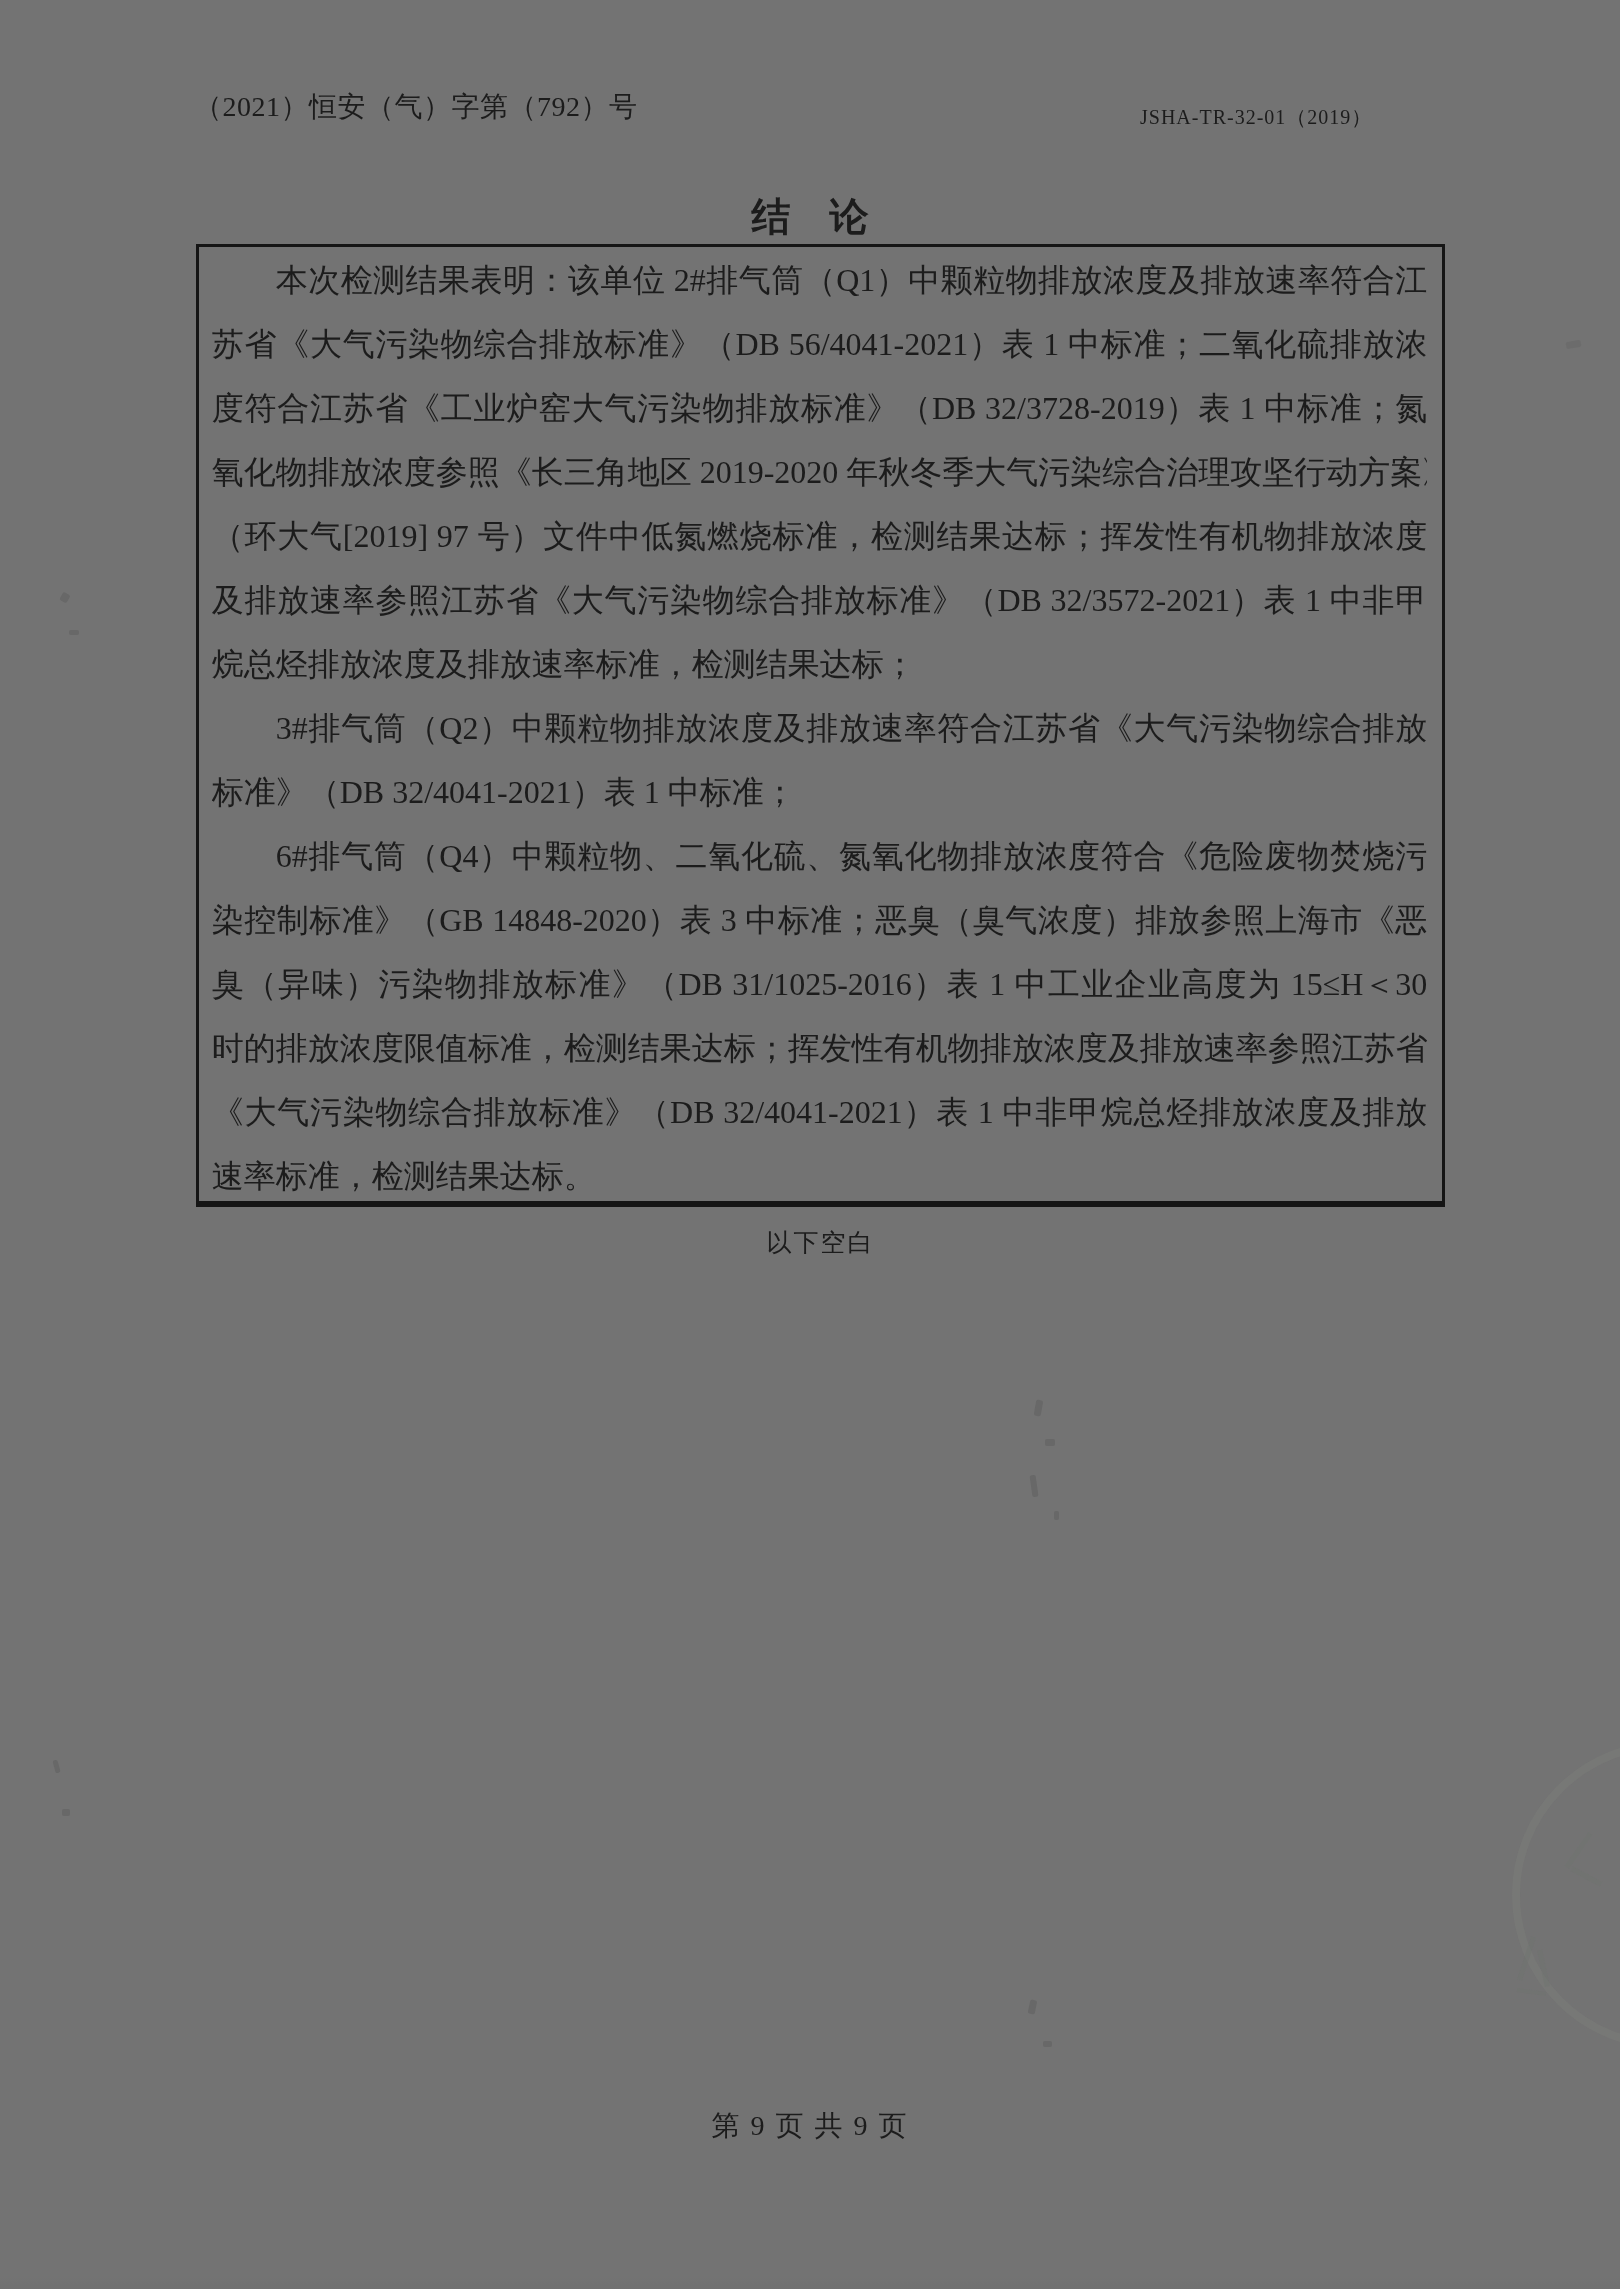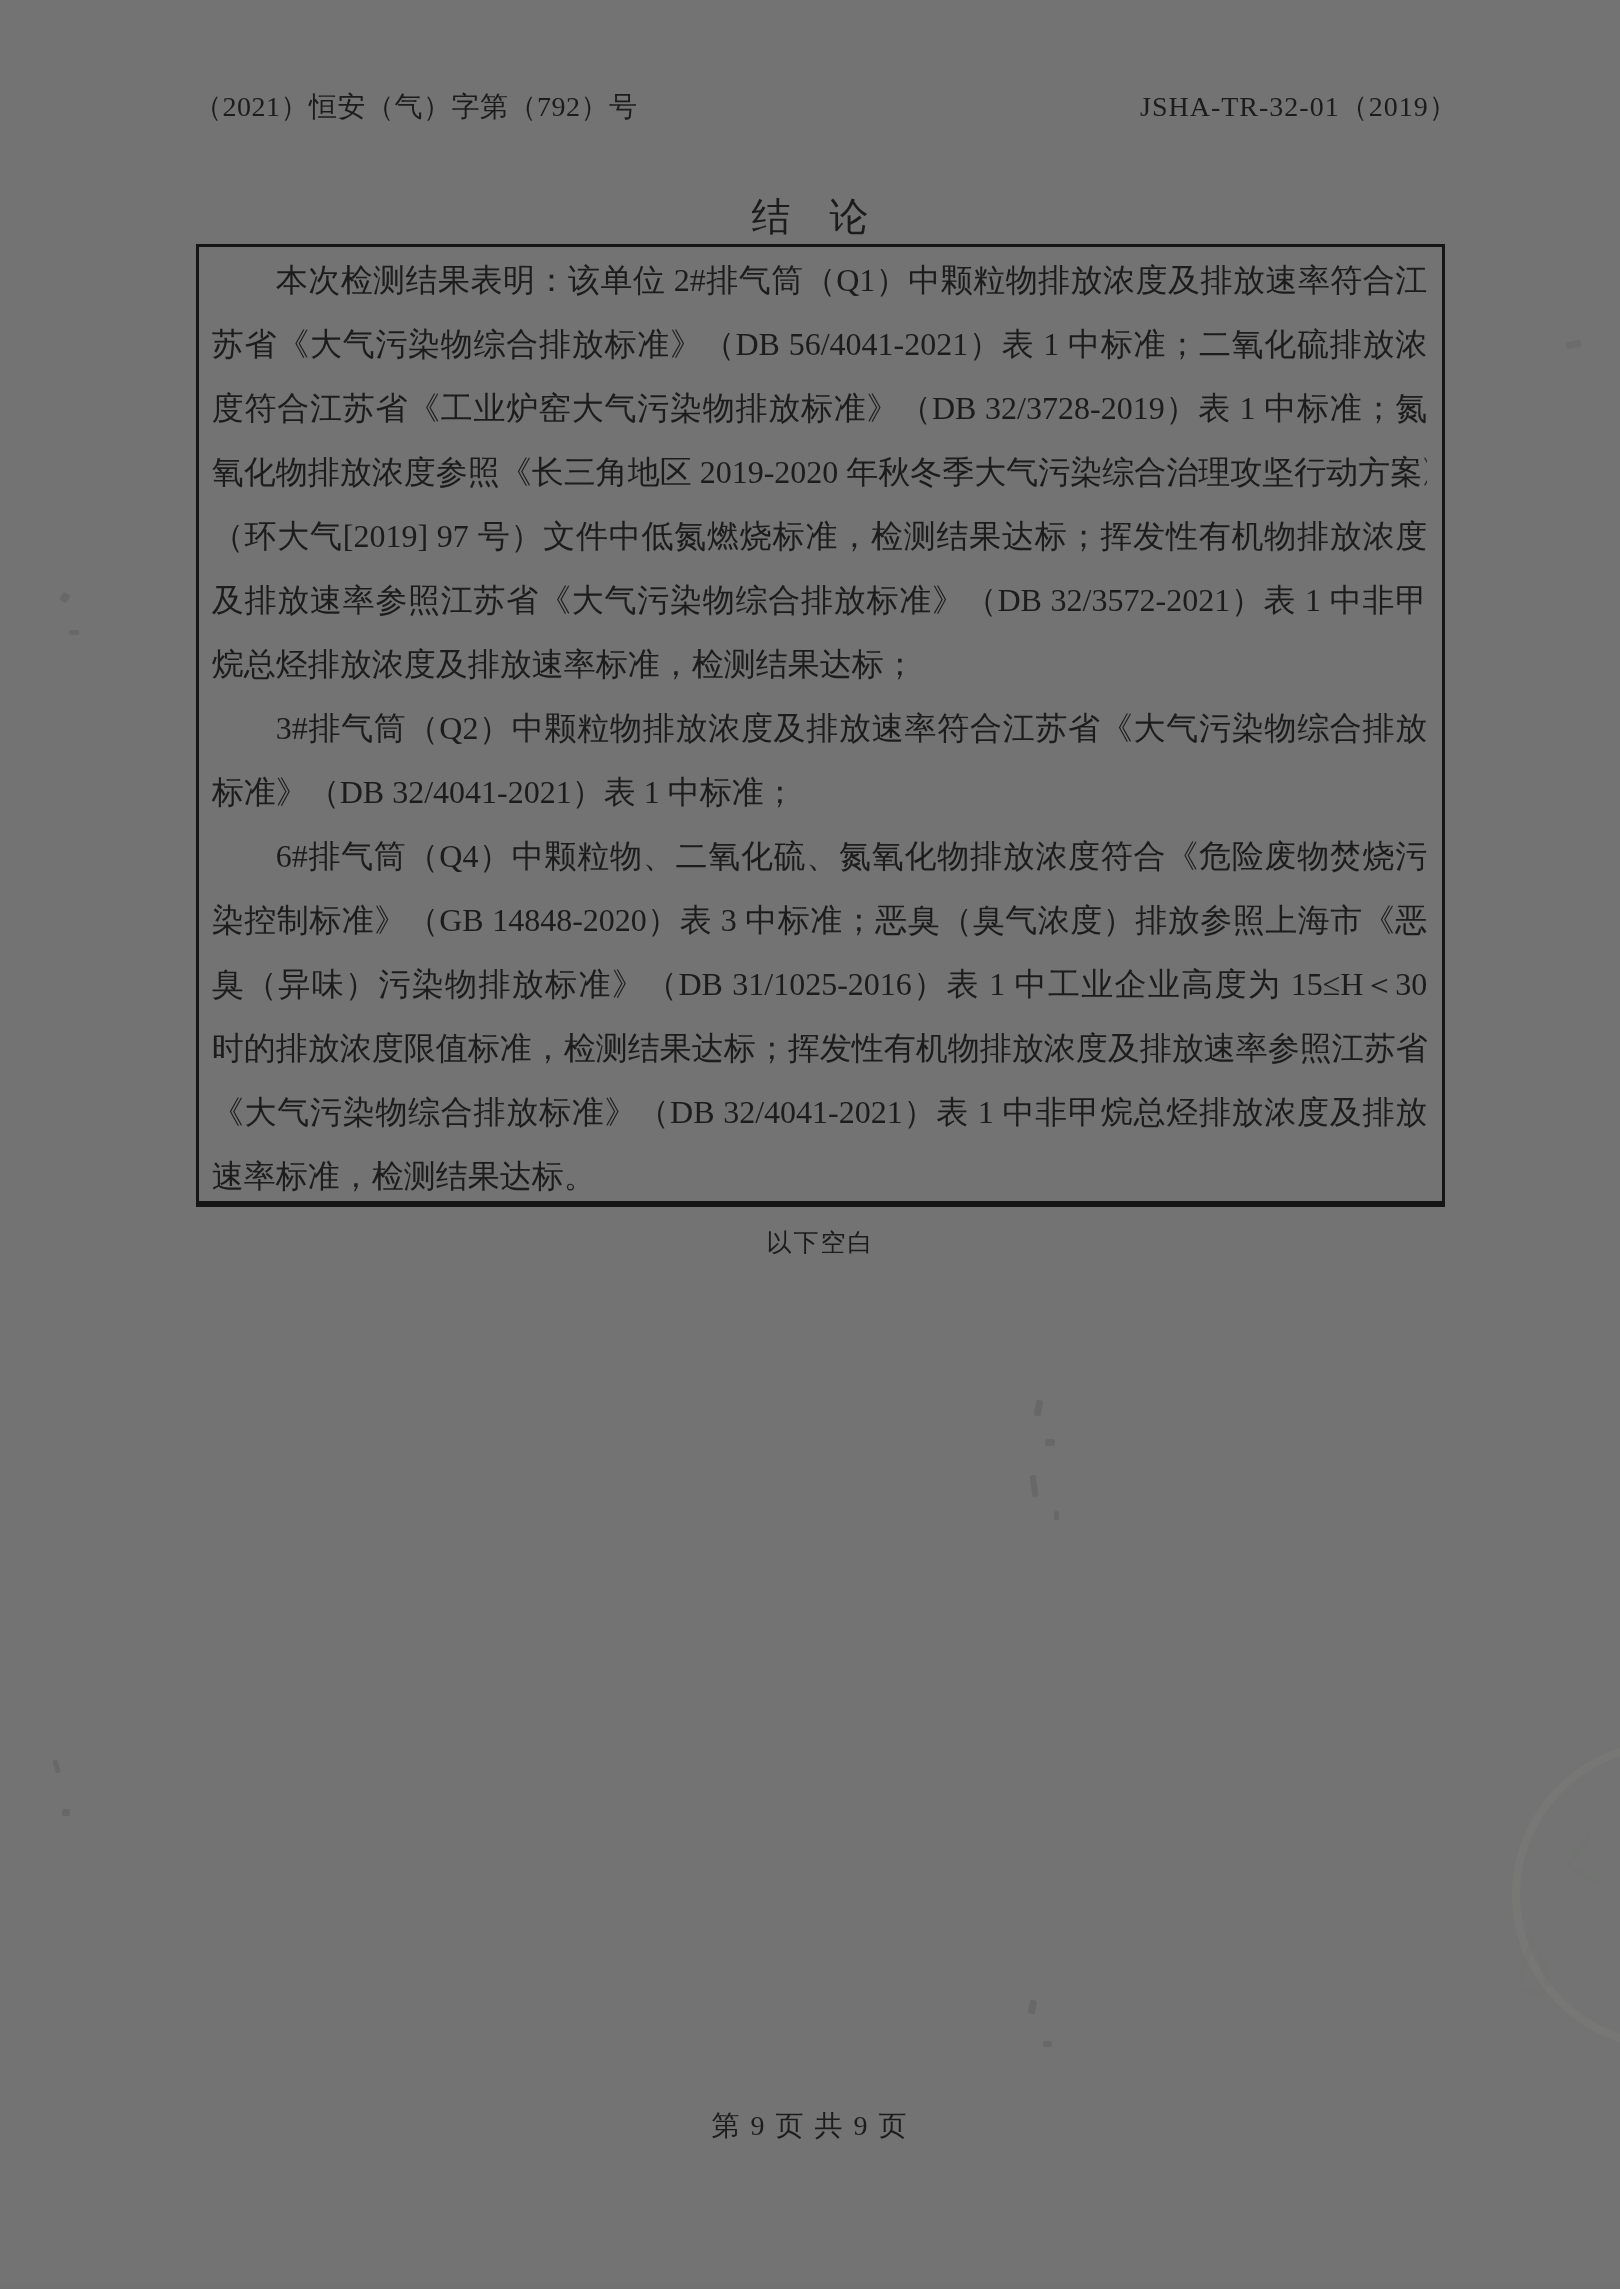--- a/index.html
+++ b/index.html
@@ -1,23 +1,23 @@
 <!DOCTYPE html>
 <html><head>
 <meta charset="utf-8">
 <style>
   html,body{margin:0;padding:0;background:#e9e9e9;}
   .page{
     position:relative;width:1620px;height:2290px;background:#737373;overflow:hidden;
     font-family:"Liberation Serif","DejaVu Serif",serif;color:#1c1c1c;
   }
   .header-left{position:absolute;left:194px;top:88px;font-size:28px;letter-spacing:0.5px;}
-  .header-right{position:absolute;left:1140px;top:88px;font-size:28px;letter-spacing:1px;}
+  .header-right{position:absolute;left:1140px;top:104px;font-size:20px;letter-spacing:1px;}
   .doc-title{position:absolute;left:0;top:190px;width:1620px;text-align:center;
-    font-size:39px;font-weight:normal;}
+    font-size:39px;font-weight:bold;}
   .conclusion-box{
     position:absolute;left:196px;top:244px;width:1249px;height:963px;
     border:3.9px solid #151515;border-bottom-width:6.9px;box-sizing:border-box;overflow:hidden;
   }
   .box-inner{padding:1px 14.7px 0 12.7px;}
   .line{
     font-size:32px;line-height:64px;height:64px;
     text-align:justify;text-align-last:justify;white-space:nowrap;overflow:hidden;
   }
   .line.first{text-indent:2em;}

